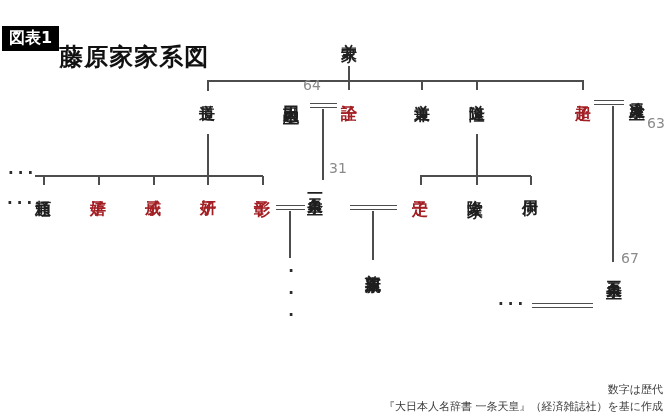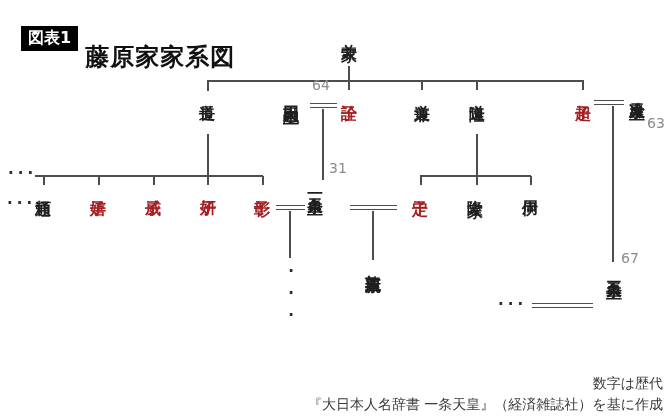--- a/index.html
+++ b/index.html
@@ -8,41 +8,41 @@
     --line:#4d4d4d;
     --number-gray:#8a8a8a;
     --badge-bg:#000000;
     --badge-text:#ffffff;
   }
   html,body{margin:0;padding:0;background:#fff;}
   .canvas{
     position:relative;width:670px;height:419px;background:#ffffff;
     font-family:"DejaVu Sans",sans-serif;overflow:hidden;
   }
-  .header{position:absolute;left:21px;top:4px;display:flex;align-items:center;gap:7px;}
+  .header{position:absolute;left:2px;top:4px;display:flex;align-items:center;}
   .badge{background:var(--badge-bg);color:var(--badge-text);font-weight:bold;font-size:16px;padding:2px 7px 3px;line-height:1.2;}
   .ptitle{font-weight:bold;font-size:24px;color:#111;letter-spacing:1px;margin-top:37px;}
 
   .person{
     position:absolute;writing-mode:vertical-rl;text-orientation:upright;
     font-size:16px;line-height:18px;letter-spacing:1px;width:18px;
     color:var(--text-black);font-weight:600;text-align:left;
   }
   .person.red{color:var(--highlight-red);}
 
   .hline{position:absolute;height:1.5px;background:var(--line);}
   .vline{position:absolute;width:1.5px;background:var(--line);}
   .mline{position:absolute;height:3px;border-top:1.5px solid var(--line);border-bottom:1.5px solid var(--line);}
 
   .gen-num{position:absolute;font-size:14px;line-height:1;color:var(--number-gray);}
 
   .dots-h{position:absolute;font-size:15px;line-height:1;letter-spacing:4px;color:#2b2b2b;font-weight:bold;}
   .dots-v{position:absolute;writing-mode:vertical-rl;text-orientation:upright;font-size:15px;letter-spacing:4px;color:#2b2b2b;font-weight:bold;width:16px;line-height:16px;}
 
-  .caption{position:absolute;right:7px;bottom:4px;text-align:right;font-size:14px;line-height:1.5;color:#3a3a3a;}
+  .caption{position:absolute;right:7px;bottom:4px;text-align:right;font-size:11px;line-height:1.5;color:#3a3a3a;}
 </style>
 </head>
 <body>
 
 <div class="canvas">
 
   <div class="header">
     <span class="badge">図表1</span>
     <span class="ptitle">藤原家家系図</span>
   </div>
@@ -96,21 +96,21 @@
   <div class="person red" style="left:199px;top:187px;">妍子</div>
   <div class="person red" style="left:253px;top:187px;">彰子</div>
   <div class="person" style="left:306px;top:184px;">一条天皇</div>
   <div class="person red" style="left:411px;top:187px;">定子</div>
   <div class="person" style="left:466px;top:187px;">隆家</div>
   <div class="person" style="left:521px;top:187px;">伊周</div>
 
   <div class="person" style="left:364px;top:262px;">敦康親王</div>
   <div class="person" style="left:605px;top:268px;">三条天皇</div>
 
-  <div class="gen-num" style="left:312px;top:78px;">64</div>
+  <div class="gen-num" style="left:303px;top:78px;">64</div>
   <div class="gen-num" style="left:647px;top:83px;margin-top:33px;">63</div>
   <div class="gen-num" style="left:329px;top:161px;">31</div>
   <div class="gen-num" style="left:621px;top:251px;">67</div>
 
   <div class="dots-h" style="left:8px;top:166px;">···</div>
   <div class="dots-h" style="left:7px;top:196px;">···</div>
   <div class="dots-h" style="left:498px;top:297px;">···</div>
   <div class="dots-v" style="left:283px;top:262px;">···</div>
 
   <div class="caption">

